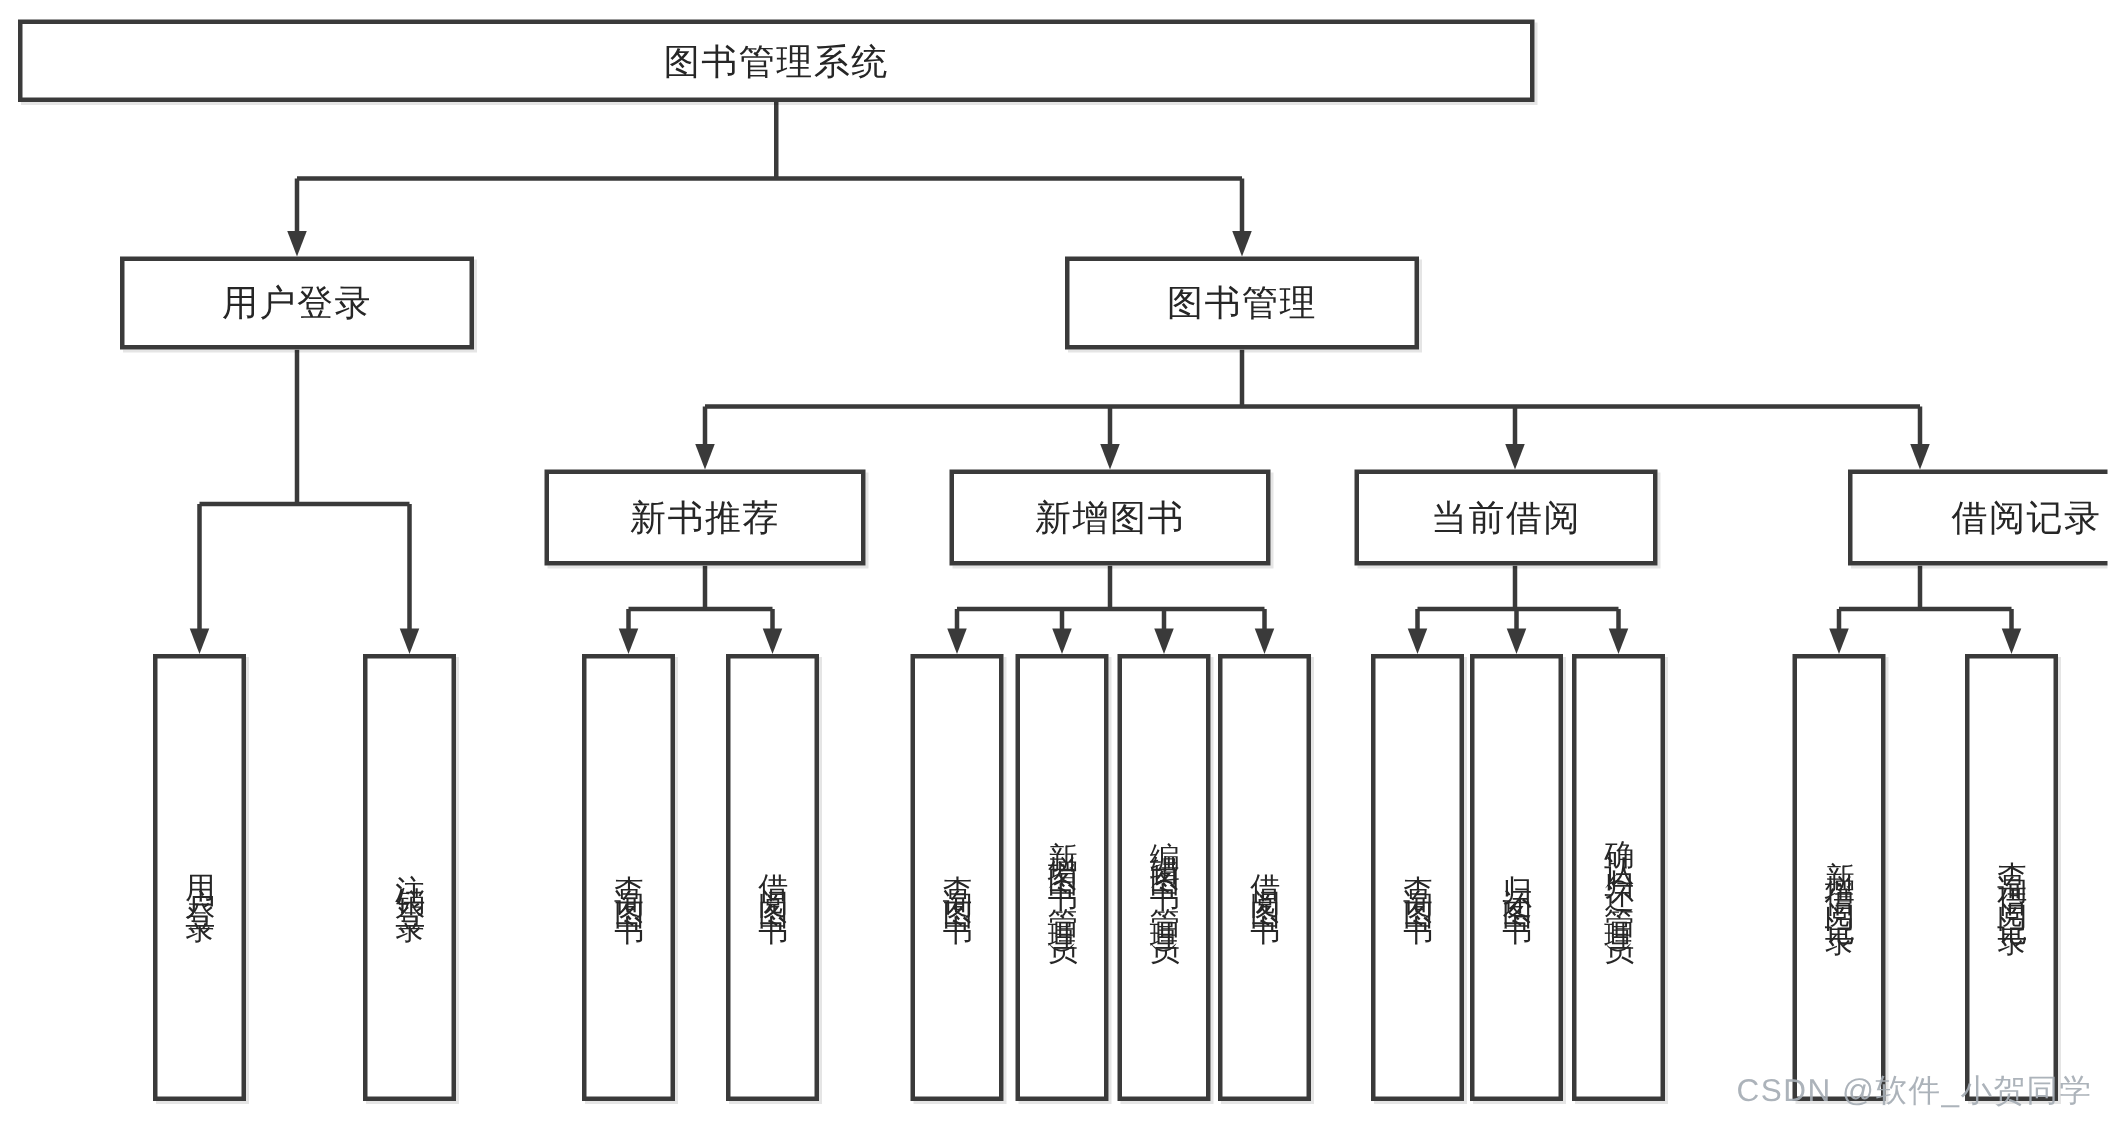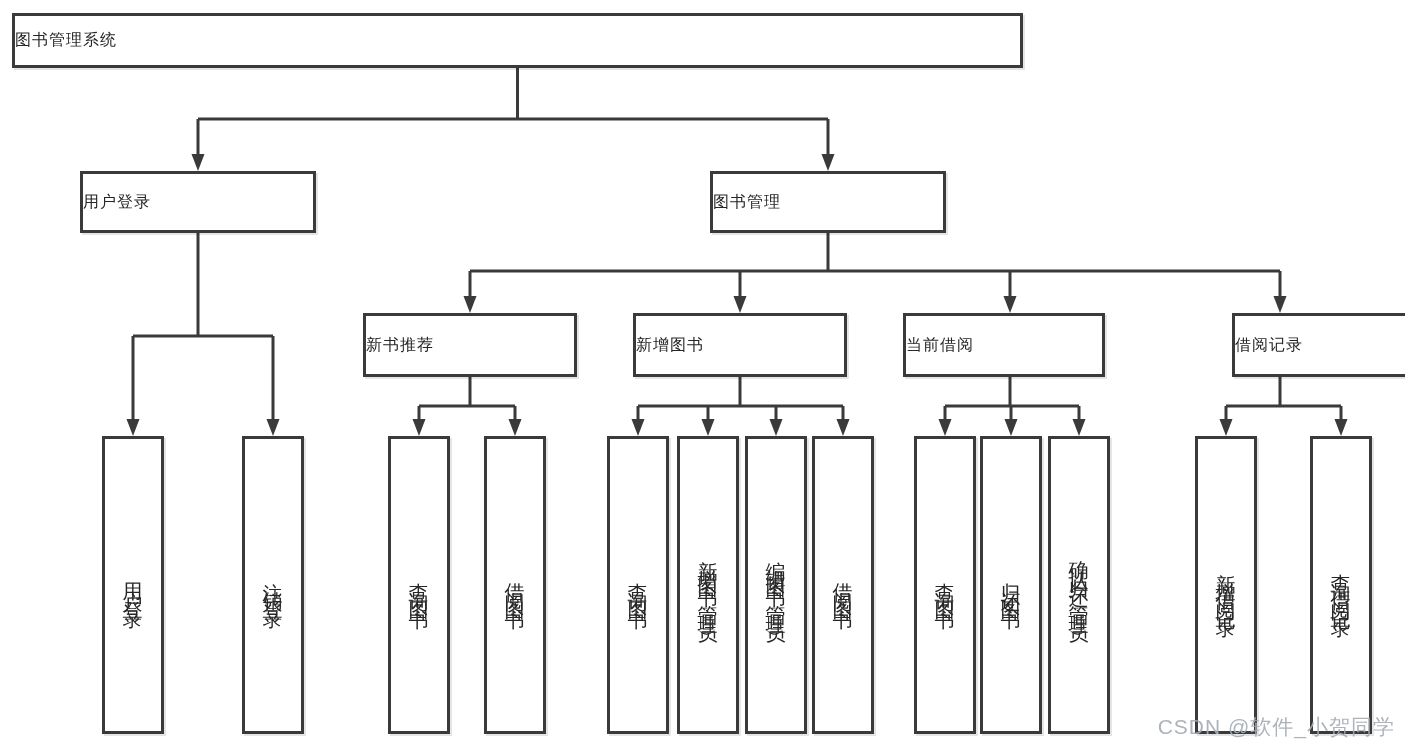--- a/index.html
+++ b/index.html
@@ -24,22 +24,22 @@
   .connectors{
     position:absolute;left:0;top:0;
     color:var(--line);
   }
   .hbox{
     position:absolute;
     box-sizing:border-box;
     background:var(--box_bg);
     border:3px solid var(--line);
     box-shadow:2px 2px 0 rgba(0,0,0,0.10);
-    display:flex;align-items:center;
-    font-size:16px;
+    display:flex;align-items:center;justify-content:center;
+    font-size:24px;
     letter-spacing:1px;
     z-index:2;
   }
   .vbox{
     position:absolute;
     top:436px;
     width:62px;height:298px;
     box-sizing:border-box;
     background:var(--box_bg);
     border:3px solid var(--line);

